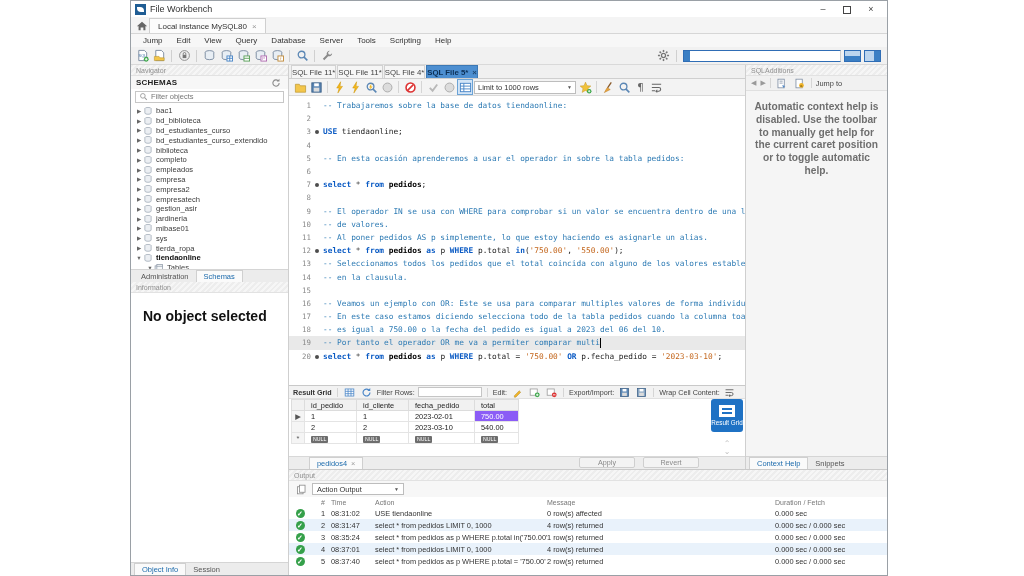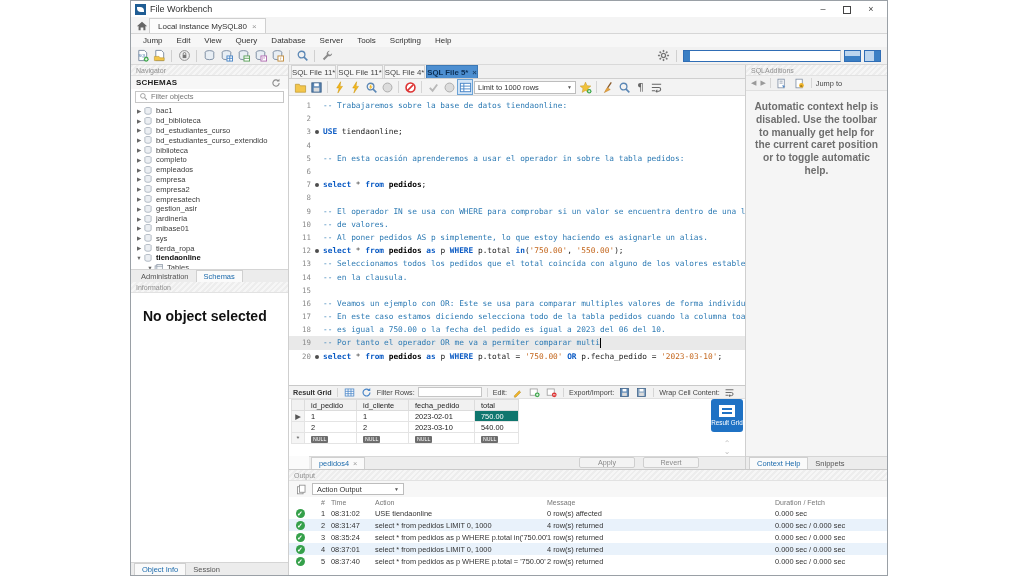--- a/index.html
+++ b/index.html
@@ -94,29 +94,29 @@
   
   .rg { height:84px; flex:none; display:flex; flex-direction:column; border-top:1px solid #c9c9c9; background:#fbfbfb;}
   .rg-toolbar { height:13px; display:flex; align-items:center; gap:3px; padding:0 4px; background:#f2f2f2; border-bottom:1px solid #e0e0e0; font-size:7.2px; color:#444; flex:none;}
   .rg-toolbar b { color:#333; }
   .rg-toolbar .sp { width:1px; height:9px; background:#d5d5d5; margin:0 2px;}
   .rg-filter { width:64px; height:10px; border:1px solid #c5c5c5; background:#fff;}
   .rg-body { flex:1; position:relative; background:#fff; min-height:0;}
   table.grid { border-collapse:collapse; font-size:7.4px; color:#222; margin-left:2px;}
   table.grid th { background:#f1f1f1; border:1px solid #dcdcdc; font-weight:normal; padding:0 6px; height:11px; text-align:left;}
   table.grid td { border:1px solid #e4e4e4; padding:0 6px; height:11px;}
-  table.grid td.sel { background:#0f766e; color:#fff;}
+  table.grid td.sel { background:#8b5cf6; color:#fff;}
   table.grid td.rowmark { width:10px; color:#555; text-align:center; background:#f5f5f5; padding:0 2px;}
   .nullb { display:inline-block; background:#6d6d6d; color:#fff; font-size:5.2px; padding:0 2px; border-radius:1px; line-height:7px;}
   .rg-side { position:absolute; right:1px; top:0; width:34px; bottom:0; display:flex; flex-direction:column; align-items:center;}
   .rg-side-btn { width:32px; height:42px; background:#1f72c4; border-radius:3px; color:#fff; font-size:6.3px; text-align:center; display:flex; flex-direction:column; align-items:center; justify-content:center; gap:2px;}
   .rg-side-btn .g { width:16px; height:12px; background:linear-gradient(#fff,#fff) padding-box; border:1px solid #fff; position:relative;}
   .rg-side-btn .g::before{content:""; position:absolute; inset:2px 2px; background:repeating-linear-gradient(#1f72c4 0 2px, transparent 2px 4px);}
   .rg-chev { color:#c0c0c0; font-size:8px; line-height:8px; margin-top:8px; text-align:center;}
-  .rg-foot { height:13px; display:flex; align-items:flex-end; background:#ededed; border-top:1px solid #d8d8d8; flex:none; padding-left:2px;margin-left:20px;}
+  .rg-foot { height:13px; display:flex; align-items:flex-end; background:#ededed; border-top:1px solid #d8d8d8; flex:none; padding-left:20px;}
   .res-tab { height:12px; background:#fafafa; border:1px solid #cfcfcf; border-bottom:none; font-size:7.4px; color:#1b6aac; display:flex; align-items:center; gap:4px; padding:0 7px;}
   .res-tab .x { color:#999;}
   .rg-foot .btns { margin-left:auto; display:flex; gap:8px; padding:0 46px 1px 0;}
   .rg-foot button { font-size:7.2px; color:#8a8a8a; background:#f3f3f3; border:1px solid #cfcfcf; border-radius:2px; width:56px; height:11px; font-family:"Liberation Sans",sans-serif;}
 
   
   .ra-toolbar { height:15px; display:flex; align-items:center; gap:4px; padding:0 5px; background:#f1f1f1; border-bottom:1px solid #e0e0e0; font-size:7.4px; color:#444; flex:none;}
   .ra-toolbar .nav { color:#9a9a9a; font-size:7px;}
   .ra-toolbar .sp { width:1px; height:10px; background:#d5d5d5;}
   .help-text { padding:10px 6px; font-size:10.2px; font-weight:bold; color:#6e6e6e; text-align:center; line-height:1.25; background:#f5f5f5;}

